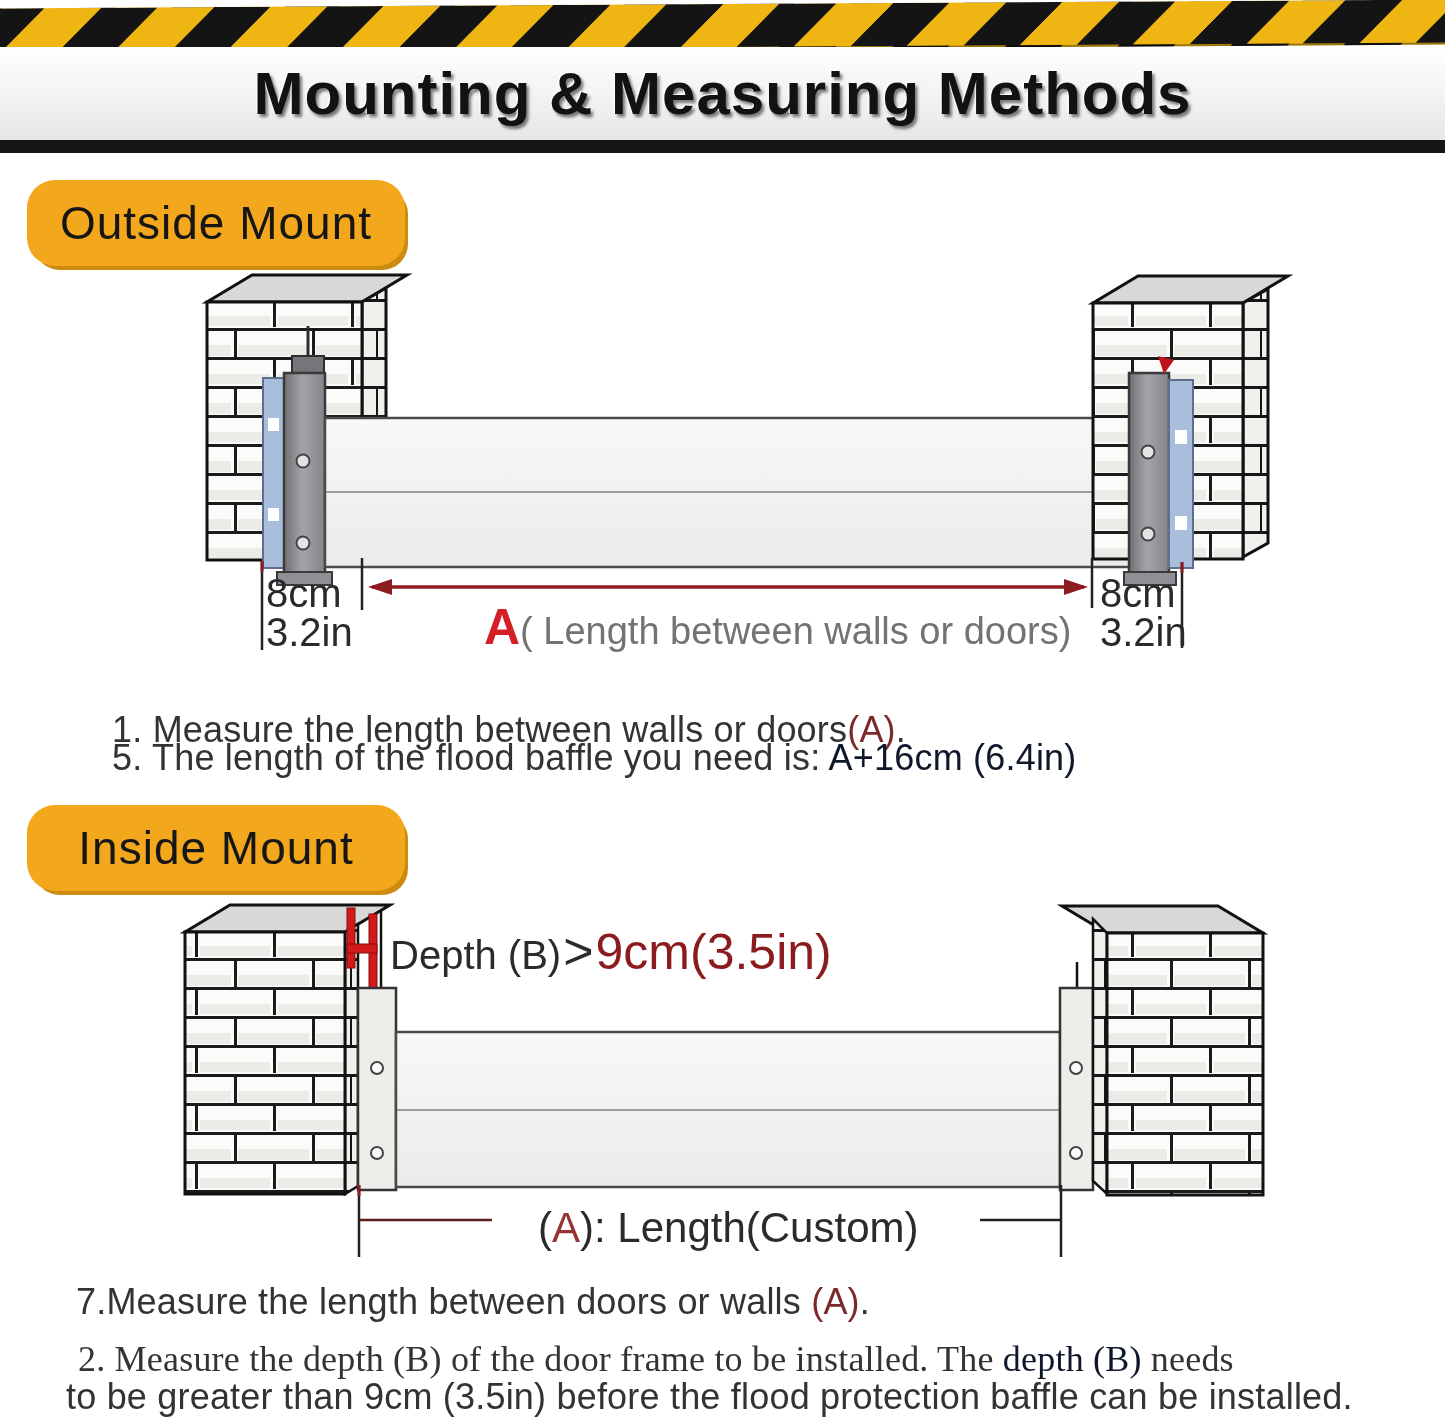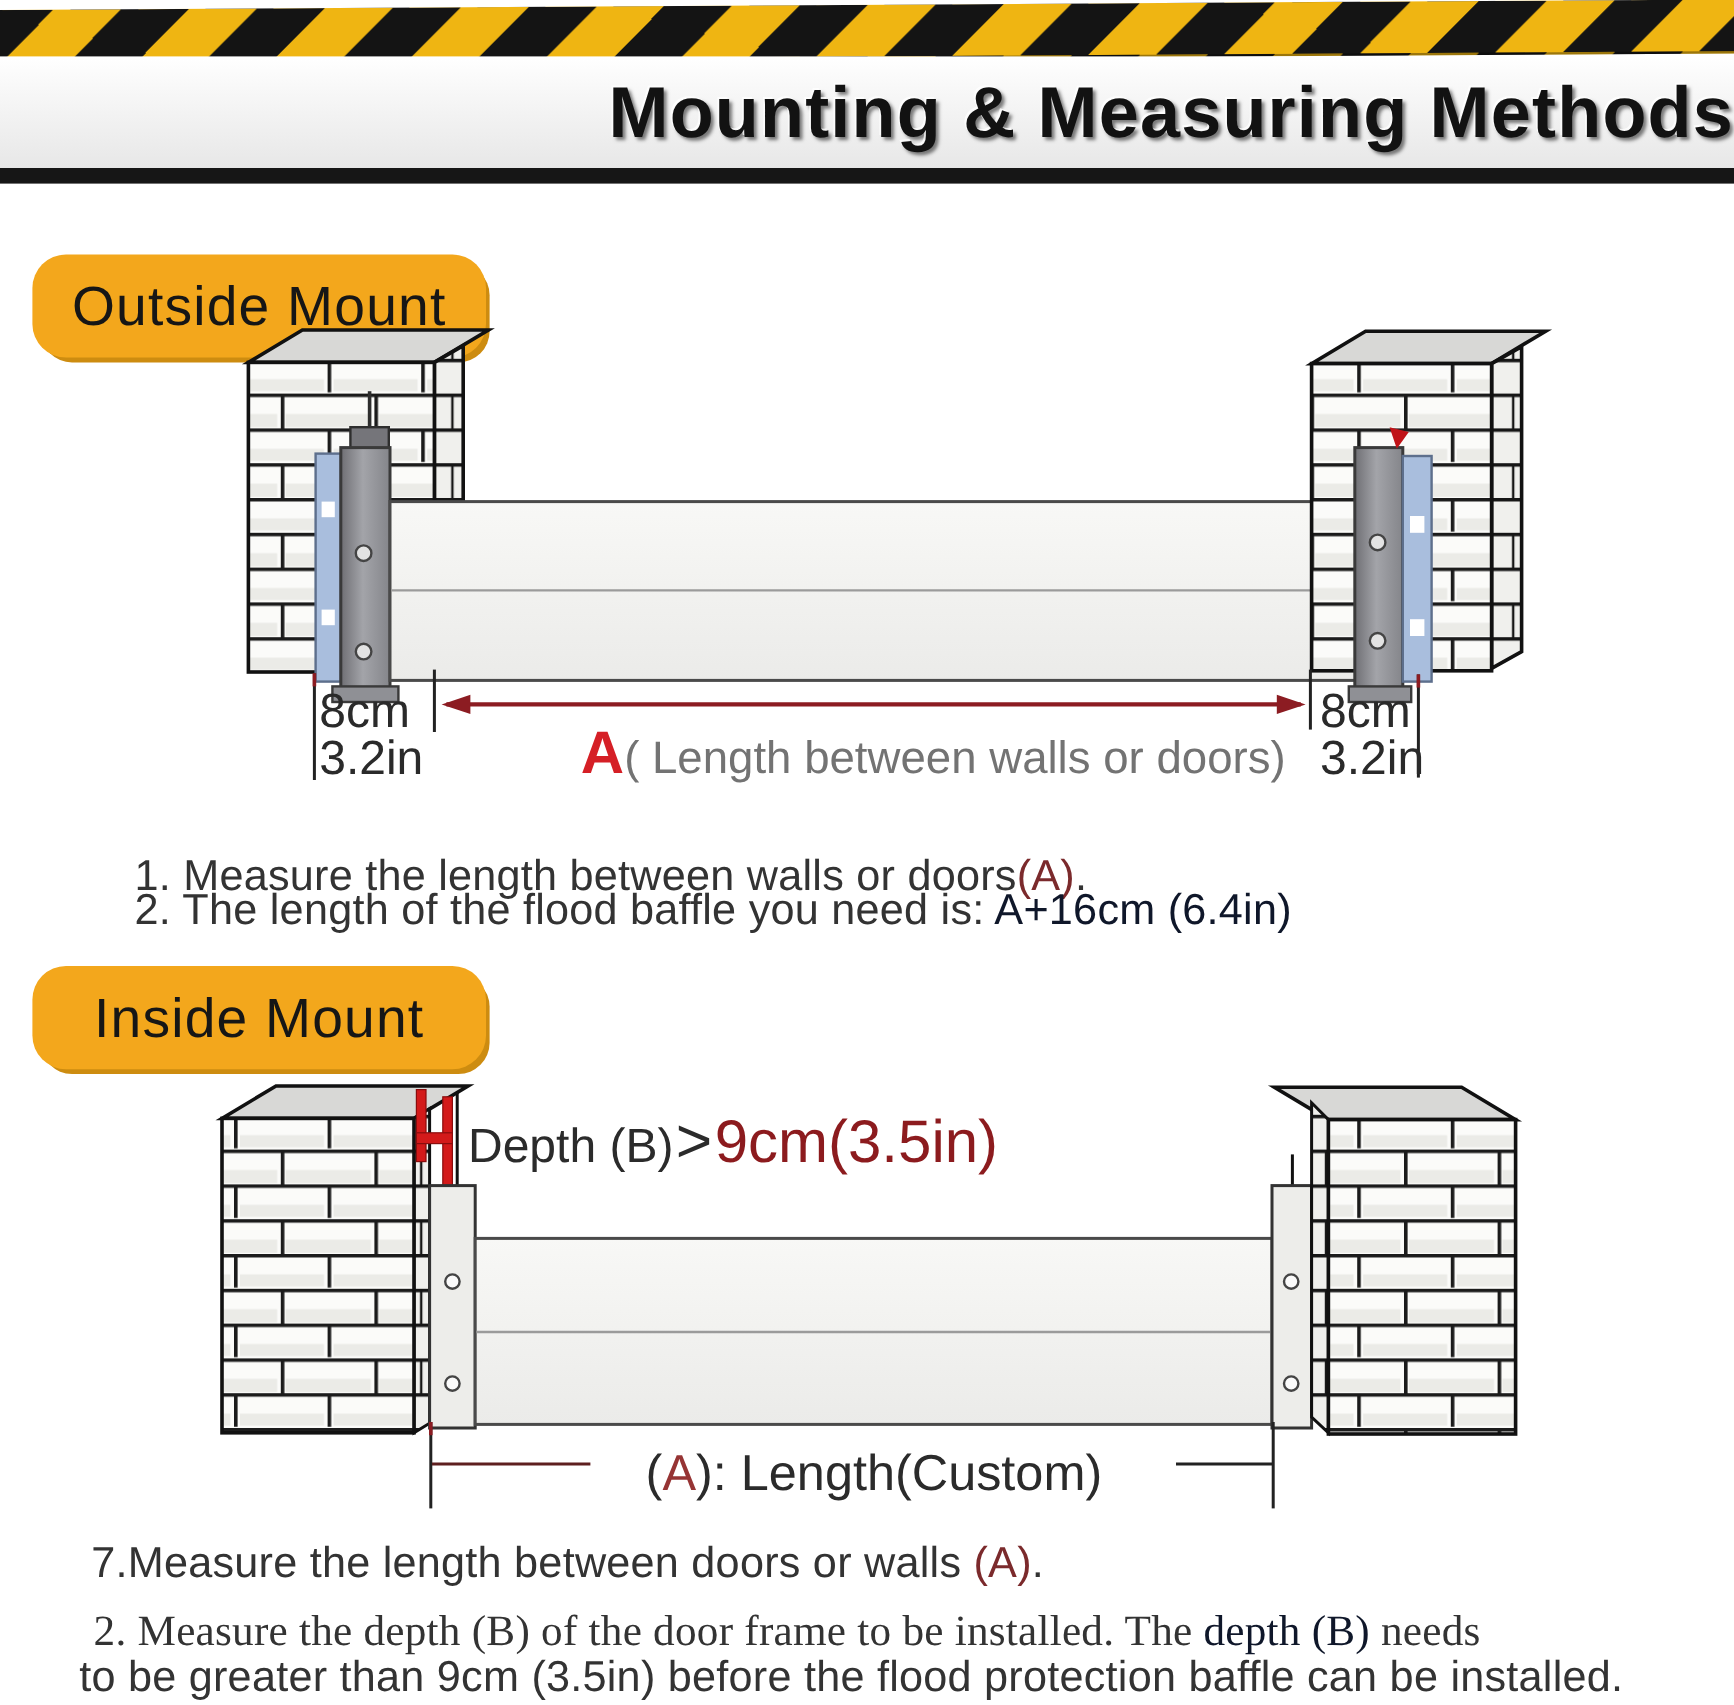--- a/index.html
+++ b/index.html
@@ -10,36 +10,36 @@
   
   .hazard{
     position:absolute;top:4px;left:-12px;right:-12px;height:43px;
     background:repeating-linear-gradient(135deg,#141414 0 40px,#efb512 40px 80px);
     transform:rotate(-0.35deg);
     border-bottom:2px solid rgba(0,0,0,.35);
   }
   .title-band{
     position:absolute;top:47px;left:0;right:0;height:93px;
     background:linear-gradient(#ffffff,#e7e7e7);
-    display:flex;align-items:center;justify-content:flex-end;
+    display:flex;align-items:center;justify-content:center;
   }
   .title-band h1{
     margin:0;font-size:60px;font-weight:bold;letter-spacing:1px;color:#121212;
     text-shadow:-1.5px -1.5px 0 rgba(255,255,255,.75), 2.5px 3px 3px rgba(0,0,0,.5);
   }
   .black-bar{position:absolute;top:140px;left:0;right:0;height:13px;background:#161616;}
   
   .pill{
     position:absolute;left:27px;width:378px;height:86px;
     background:#f3a71c;border-radius:28px;
     box-shadow:5px 6px 0 -2px #cd8c10;
     display:flex;align-items:center;justify-content:center;
     font-size:46px;color:#161616;letter-spacing:1px;
   }
-  .pill.outside{top:180px;margin-top:32px;}
+  .pill.outside{top:180px;}
   .pill.inside{top:805px;}
   
   .diagram{position:absolute;left:0;}
   
   .t{position:absolute;white-space:nowrap;line-height:1.08;}
   .dim{font-size:40px;color:#2a2a2a;}
   .center-label{display:flex;align-items:baseline;}
   .a-big{font-size:50px;font-weight:bold;color:#d51f26;}
   .a-rest{font-size:38px;color:#737373;}
   .instr{font-size:36px;color:#333333;letter-spacing:0.2px;}
@@ -155,21 +155,21 @@
   <div class="t dim" style="left:1100px;top:611px;">3.2in</div>
   <div class="t center-label" style="left:484px;top:600px;">
     <span class="a-big">A</span>
       <span class="a-rest">( Length between walls or doors)</span>
   </div>
 
   <div class="t instr" style="left:112px;top:687px;margin-top:24px;">
     <span>1. Measure the length between walls or doors</span><span class="maroon-soft">(A)</span><span>.</span>
   </div>
   <div class="t instr" style="left:112px;top:739px;">
-    <span>2. The length of the flood baffle you need is: </span><span class="maroon">A+16cm (6.4in)</span>
+    <span>5. The length of the flood baffle you need is: </span><span class="maroon">A+16cm (6.4in)</span>
   </div>
 
   <svg class="diagram" style="top:900px;" width="1445" height="370" viewBox="0 0 1445 370">
 
     <g>
       <polygon points="185,32 345,32 390,5 230,5" fill="#d8d8d6" stroke="#111" stroke-width="3"></polygon>
       <polygon points="345,32 358,24 358,286 345,294" fill="url(#brickside)" stroke="#111" stroke-width="2.5"></polygon>
       <rect x="185" y="32" width="160" height="262" fill="url(#brick)" stroke="#111" stroke-width="3"></rect>
     </g>
 

